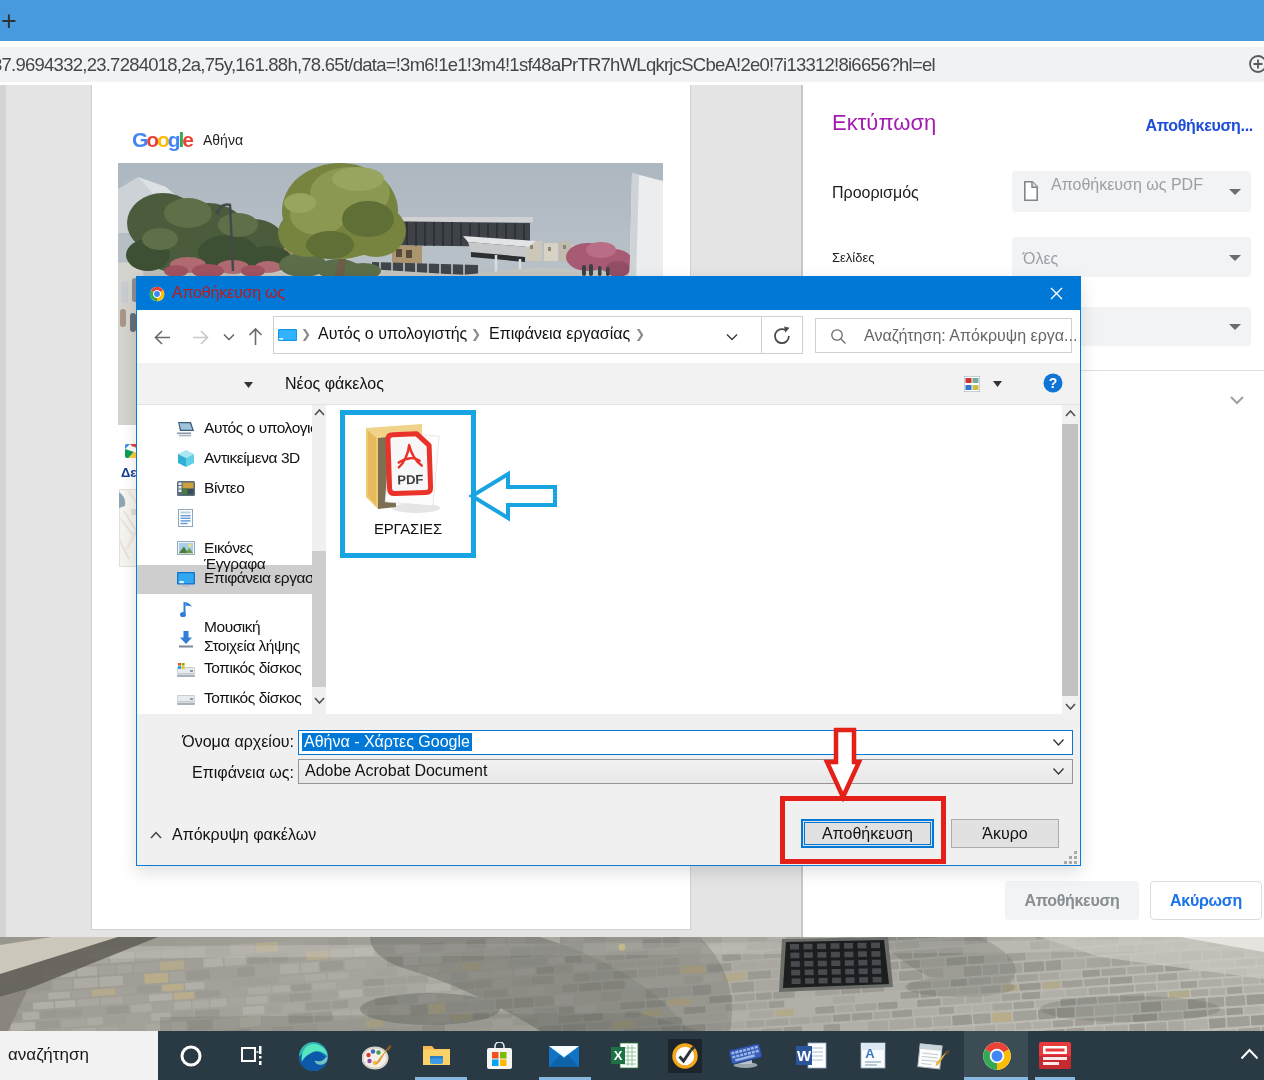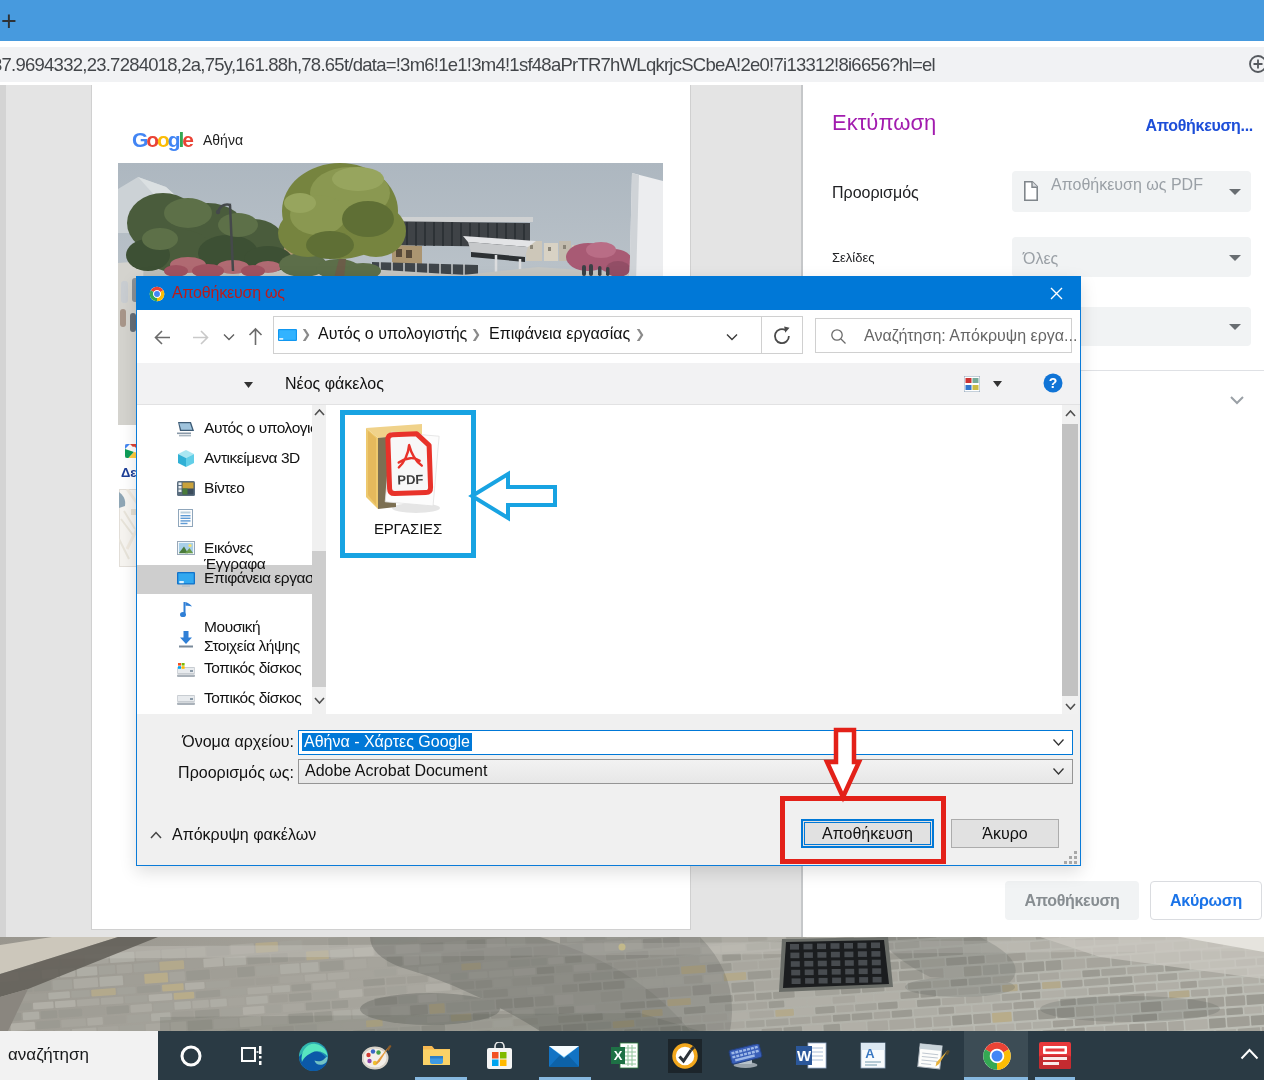--- a/index.html
+++ b/index.html
@@ -1652,21 +1652,21 @@
       <path d="M1 1l4.5 5L10 1" fill="none" stroke="#505050" stroke-width="1.6"></path>
     </svg>
 
   <div class="abs" style="left:0;top:437px;width:943px;height:151px;background:#f0f0f0;"></div>
   <div class="abs" style="left:0;top:456px;width:157px;text-align:right;">Όνομα αρχείου:</div>
   <div class="abs" style="left:161px;top:453px;width:775px;height:25px;background:#fff;border:1px solid #0078d7;"></div>
   <div class="abs" style="left:165px;top:456px;background:#0078d7;color:#fff;padding:0 2px;">Αθήνα - Χάρτες Google</div>
   <svg class="abs" style="left:916px;top:462px;" width="11" height="7" viewBox="0 0 11 7">
       <path d="M0.5 0.5l5 5.5 5-5.5" fill="none" stroke="#333" stroke-width="1.3"></path>
     </svg>
-  <div class="abs" style="left:0;top:487px;width:157px;text-align:right;">Προορισμός ως:</div>
+  <div class="abs" style="left:0;top:487px;width:157px;text-align:right;">Επιφάνεια ως:</div>
   <div class="abs" style="left:161px;top:482px;width:775px;height:25px;background:linear-gradient(#f2f2f2,#e7e7e7);border:1px solid #959595;"></div>
   <div class="abs" style="left:168px;top:485px;">Adobe Acrobat Document</div>
   <svg class="abs" style="left:916px;top:491px;" width="11" height="7" viewBox="0 0 11 7">
       <path d="M0.5 0.5l5 5.5 5-5.5" fill="none" stroke="#333" stroke-width="1.3"></path>
     </svg>
   <svg class="abs" style="left:13px;top:554px;" width="12" height="8" viewBox="0 0 12 8">
       <path d="M1 7l5-5.5L11 7" fill="none" stroke="#444" stroke-width="1.5"></path>
     </svg>
   <div class="abs" style="left:35px;top:549px;">Απόκρυψη φακέλων</div>
   <div class="abs" style="left:664px;top:542px;width:133px;height:29px;background:#e1e1e1;border:2px solid #0078d7;"></div>

